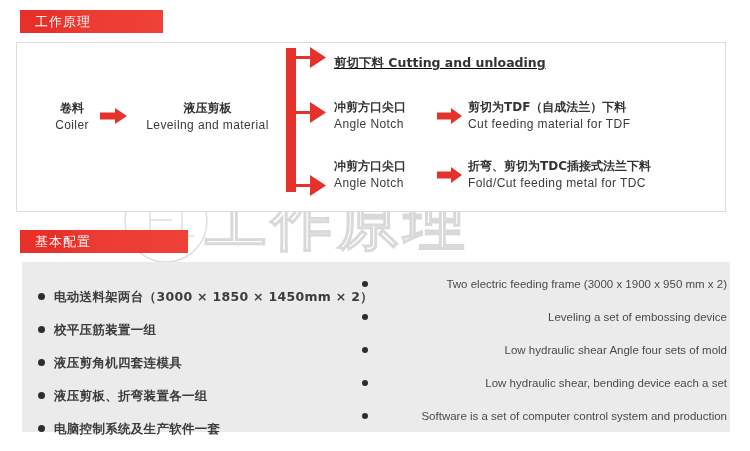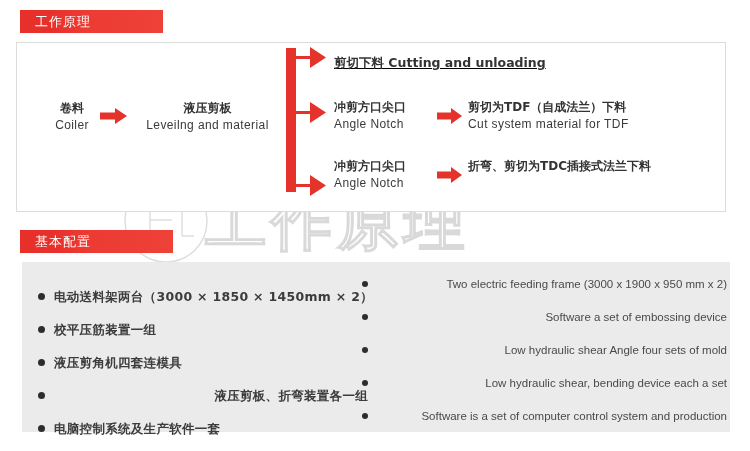--- a/index.html
+++ b/index.html
@@ -54,21 +54,21 @@
     left: 15px; top: 0;
     line-height: 23px;
     color: #ffffff;
     font-family: "DejaVu Sans", sans-serif;
     font-size: 13px;
     font-weight: 400;
     letter-spacing: 1px;
     white-space: nowrap;
   }
   #banner-principle { left: 20px; top: 10px; width: 143px; }
-  #banner-config    { left: 20px; top: 230px; width: 153px; }
+  #banner-config    { left: 20px; top: 230px; width: 168px; }
 
   
   #diagram-box {
     position: absolute;
     left: 16px; top: 42px;
     width: 710px; height: 170px;
     background: #ffffff;
     border: 1px solid #dcdcdc;
     z-index: 5;
   }
@@ -215,36 +215,37 @@
 </div>
 
 <div class="arrow" style="left:437px; top:108px;">
   <svg width="26" height="16" viewBox="0 0 26 16">
     <path d="M0 4.5 L14 4.5 L14 0 L25 8 L14 16 L14 11.5 L0 11.5 Z" fill="#e5322a"></path>
   </svg>
 </div>
 
 <div class="node" style="left:468px; top:99px; width:250px;">
   <div class="cn">剪切为TDF（自成法兰）下料</div>
-  <div class="en">Cut system material for TDF</div>
+  <div class="en">Cut feeding material for TDF</div>
 </div>
 
 <div class="node" style="left:334px; top:158px; width:100px;">
   <div class="cn">冲剪方口尖口</div>
   <div class="en">Angle Notch</div>
 </div>
 
 <div class="arrow" style="left:437px; top:167px;">
   <svg width="26" height="16" viewBox="0 0 26 16">
     <path d="M0 4.5 L14 4.5 L14 0 L25 8 L14 16 L14 11.5 L0 11.5 Z" fill="#e5322a"></path>
   </svg>
 </div>
 
 <div class="node" style="left:468px; top:158px; width:255px;">
   <div class="cn">折弯、剪切为TDC插接式法兰下料</div>
+  <div class="en">Fold/Cut feeding metal for TDC</div>
 </div>
 
 <div class="banner" id="banner-config">
   <span class="banner-label">基本配置</span>
 </div>
 
 <div id="config-panel">
 
   <div class="config-col" id="config-col-cn" style="top:26px;">
     <div class="cfg-item" style="margin-bottom:16px;">
@@ -252,38 +253,38 @@
       <span>电动送料架两台（3000 × 1850 × 1450mm × 2）</span>
     </div>
     <div class="cfg-item" style="margin-bottom:16px;">
       <span class="bullet"></span>
       <span>校平压筋装置一组</span>
     </div>
     <div class="cfg-item" style="margin-bottom:16px;">
       <span class="bullet"></span>
       <span>液压剪角机四套连模具</span>
     </div>
-    <div class="cfg-item" style="margin-bottom:16px;text-align:right;">
+    <div class="cfg-item" style="margin-bottom:16px;">
       <span class="bullet"></span>
       <span>液压剪板、折弯装置各一组</span>
     </div>
     <div class="cfg-item">
       <span class="bullet"></span>
       <span>电脑控制系统及生产软件一套</span>
     </div>
   </div>
 
   <div class="config-col" id="config-col-en" style="top:14px;">
     <div class="cfg-item" style="margin-bottom:17px;">
       <span class="bullet"></span>
       <span>Two electric feeding frame (3000 x 1900 x 950 mm x 2)</span>
     </div>
     <div class="cfg-item" style="margin-bottom:17px;">
       <span class="bullet"></span>
-      <span>Software a set of embossing device</span>
+      <span>Leveling a set of embossing device</span>
     </div>
     <div class="cfg-item" style="margin-bottom:17px;">
       <span class="bullet"></span>
       <span>Low hydraulic shear Angle four sets of mold</span>
     </div>
     <div class="cfg-item" style="margin-bottom:17px;">
       <span class="bullet"></span>
       <span>Low hydraulic shear, bending device each a set</span>
     </div>
     <div class="cfg-item">

